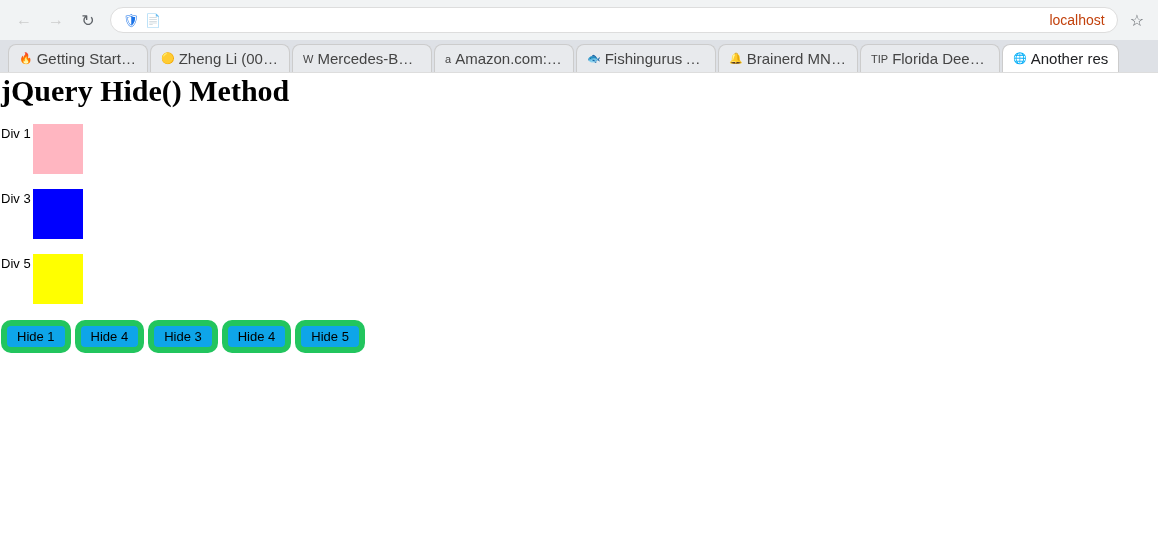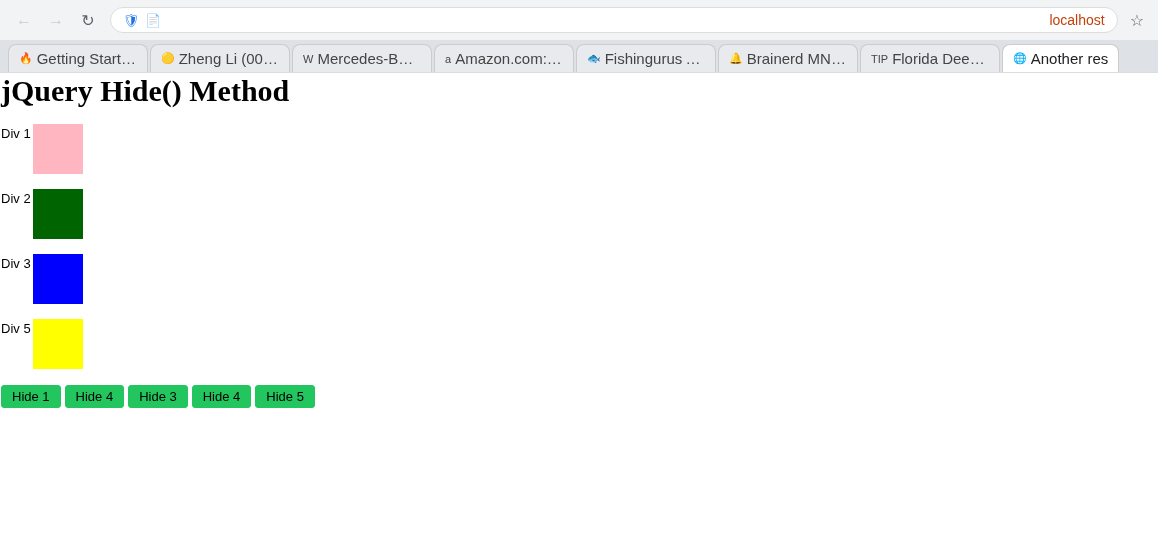--- a/index.html
+++ b/index.html
@@ -166,23 +166,23 @@
 
     .buttons-row {
       display: flex;
       gap: 4px;
       margin-top: 8px;
     }
 
     .hide-btn {
       padding: 3px 10px;
       font-size: 13px;
-      background: #22c55e;
-      border: 1px solid #22c55e;
-      border-radius: 3px;
+      background: #0ea5e9;
+      border: 6px solid #22c55e;
+      border-radius: 10px;
       cursor: pointer;
       color: #000;
     }
   </style>
 </head>
 <body>
 
 <div class="browser-chrome">
 
   <div class="browser-toolbar">
@@ -235,24 +235,20 @@
     </div>
 </div>
 
 <div class="page-content">
   <h1 class="page-title">jQuery Hide() Method</h1>
 
   <div class="divs-container" id="divs-container">
       <div class="div-item">
       <span class="div-label">Div 1</span>
       <div class="color-box" style="background:#ffb6c1;"></div>
-    </div>
-      <div class="div-item">
-      <span class="div-label">Div 2</span>
-      <div class="color-box" style="background:#006400;"></div>
     </div>
       <div class="div-item">
       <span class="div-label">Div 3</span>
       <div class="color-box" style="background:#0000ff;"></div>
     </div>
       <div class="div-item">
       <span class="div-label">Div 5</span>
       <div class="color-box" style="background:#ffff00;"></div>
     </div>
     </div>

